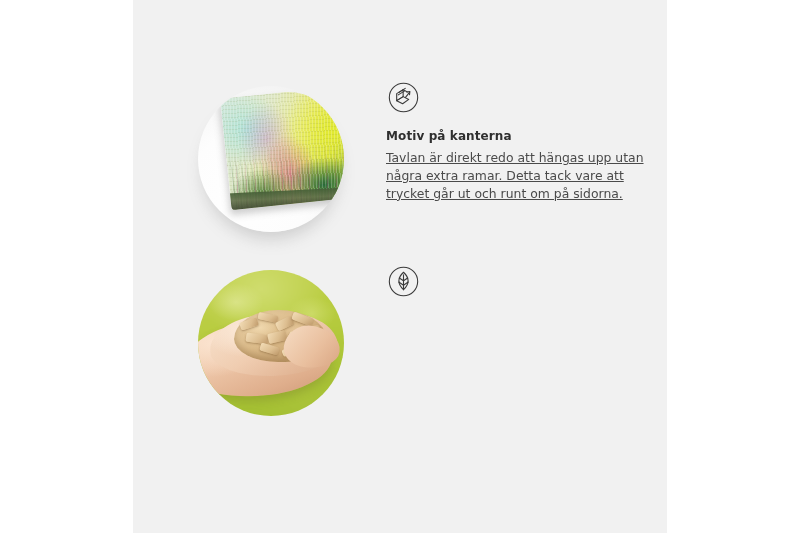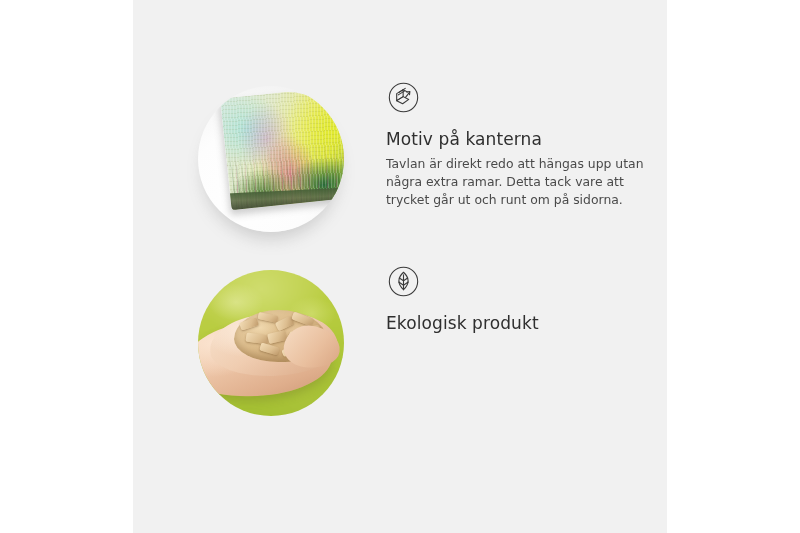--- a/index.html
+++ b/index.html
@@ -194,33 +194,34 @@
 
   .badge-icon {
     width: 35px;
     height: 35px;
     display: block;
   }
   .badge-icon svg { display: block; }
 
   .feature-title {
     margin: 14px 0 0 0;
-    font-size: 17px;
-    font-weight: 400;
+    font-size: 12px;
+    font-weight: 700;
     color: #2f2f2f;
     letter-spacing: .1px;
     line-height: 1.2;
   }
   .feature-body {
     margin: 6px 0 0 0;
     font-size: 12.4px;
     font-weight: 400;
     color: #4a4a4a;
     line-height: 1.42;
     max-width: 268px;
+    text-decoration: underline;
   }
 </style>
 </head>
 <body>
 
 <div id="stage">
 
   <div class="panel">
 
     <div class="feature feature-1">
@@ -284,18 +285,17 @@
           <svg viewBox="0 0 40 40" width="35" height="35" fill="none" stroke="#3a3a3a" stroke-width="1.25" stroke-linecap="round" stroke-linejoin="round">
             <circle cx="20" cy="20" r="16.2"></circle>
             <path d="M20 9.4 C26.4 15.2 27.6 22.2 20 29.4 C12.4 22.2 13.6 15.2 20 9.4 Z"></path>
             <path d="M20 12.4 L20 29.4"></path>
             <path d="M20 19.2 L15.2 16.0"></path>
             <path d="M20 19.2 L24.8 16.0"></path>
             <path d="M20 24.2 L14.6 20.6"></path>
             <path d="M20 24.2 L25.4 20.6"></path>
           </svg>
         </span>
-        <h2 class="feature-title">Ekologisk produkt</h2>
       </div>
     </div>
 
   </div>
 </div>
 
 </body></html>

